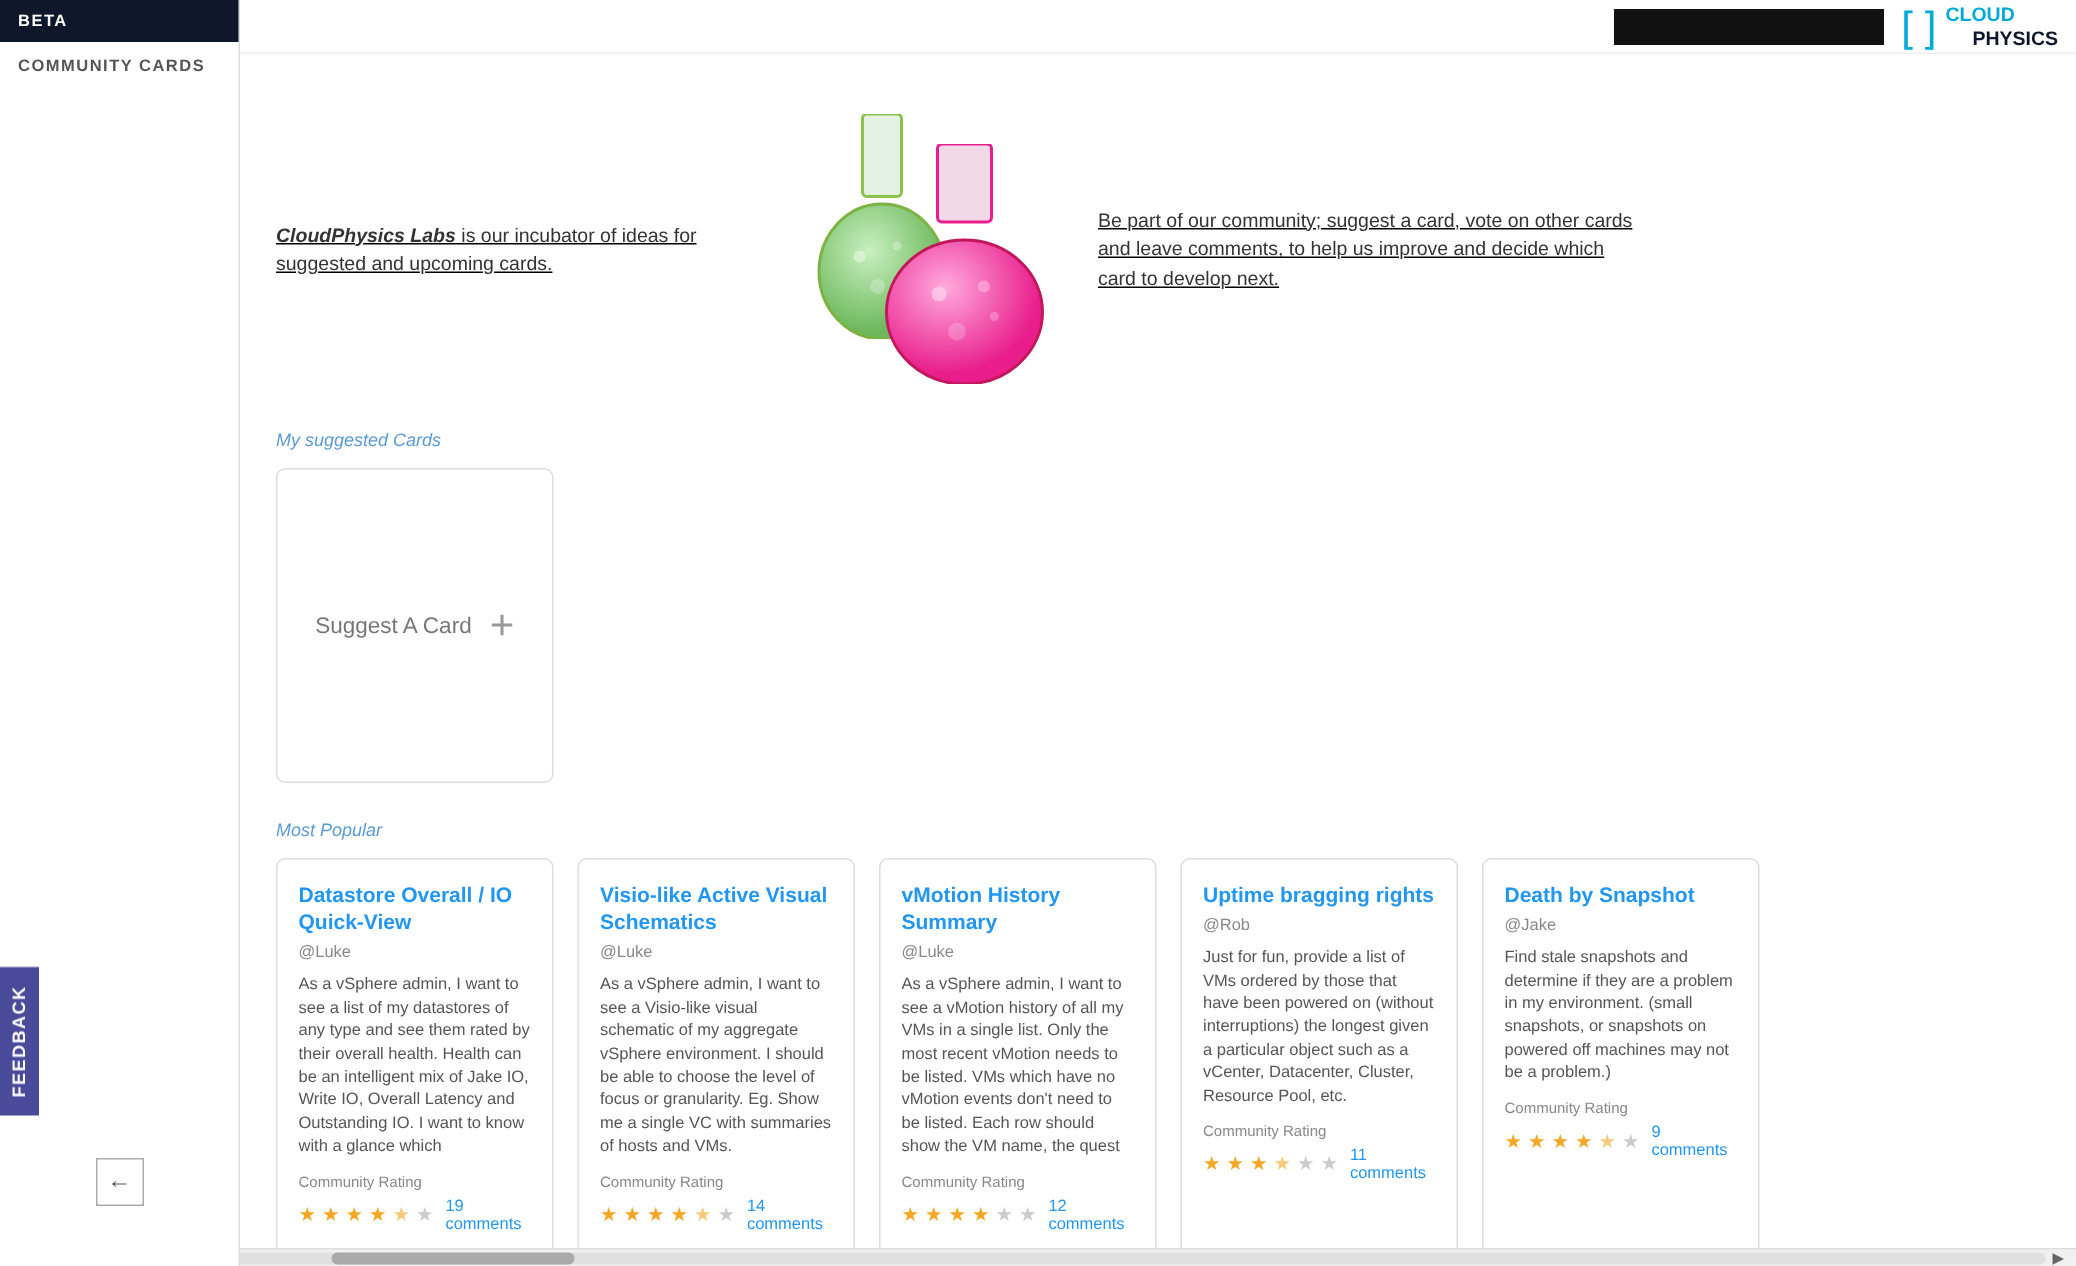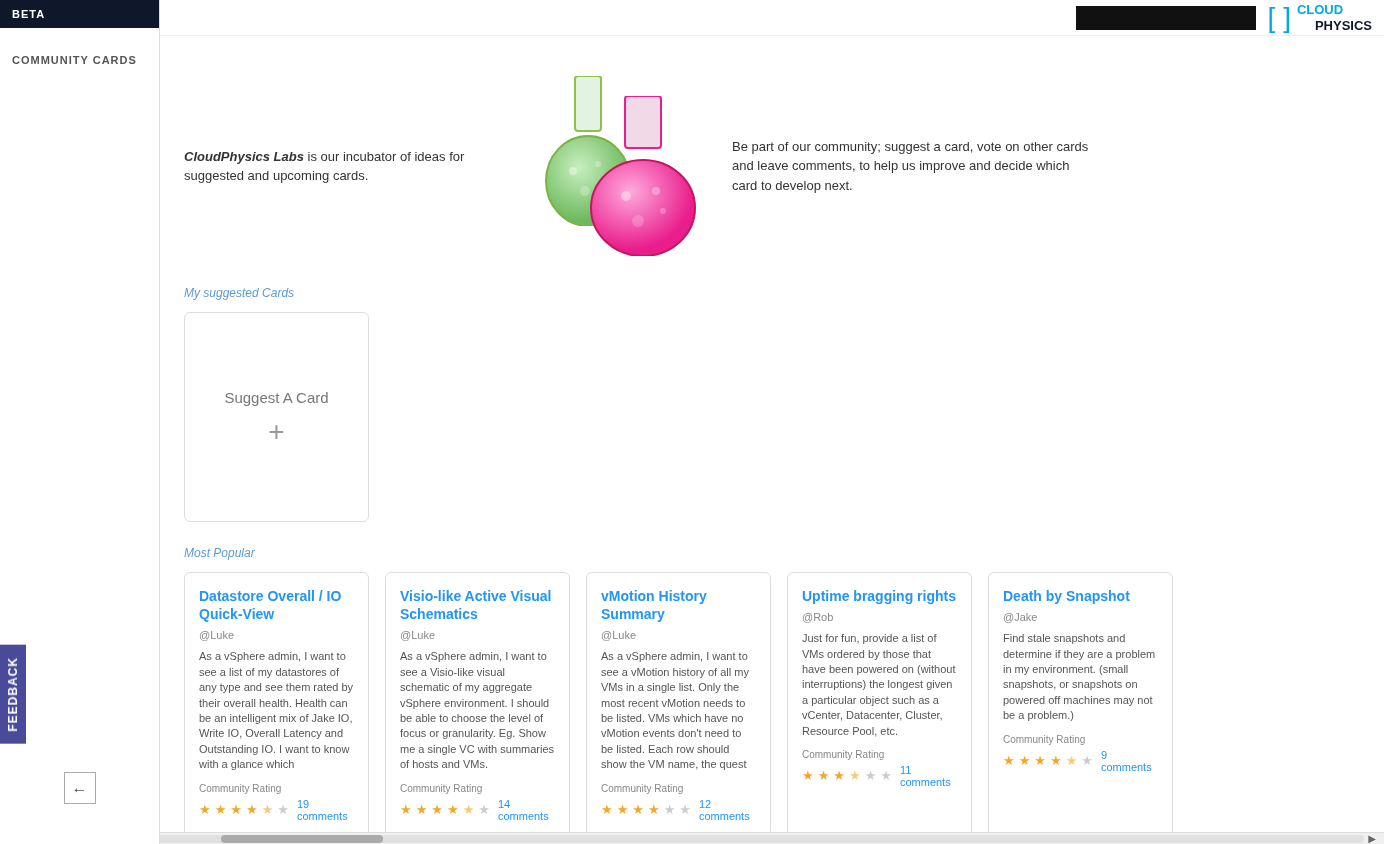--- a/index.html
+++ b/index.html
@@ -20,21 +20,21 @@
       color: #fff;
       font-size: 11px;
       font-weight: bold;
       padding: 8px 12px;
       letter-spacing: 1px;
     }
     #sidebar-title {
       color: #555;
       font-size: 11px;
       font-weight: bold;
-      padding: 26px 12px;
+      padding: 10px 12px;
       letter-spacing: 1px;
     }
     #sidebar-back-btn {
       position: absolute;
       bottom: 40px;
       left: 50%;
       transform: translateX(-50%);
       width: 32px;
       height: 32px;
       border: 1px solid #aaa;
@@ -98,20 +98,21 @@
       padding: 20px 24px 40px;
       background: #fff;
     }
 
     
     #hero {
       display: flex;
       align-items: center;
       gap: 24px;
       padding: 20px 0 30px;
+      text-decoration: underline;
     }
     #hero-text-left {
       flex: 1;
       font-size: 13px;
       color: #333;
       line-height: 1.5;
       max-width: 320px;
     }
     #hero-text-left em {
       font-style: italic;
@@ -160,21 +161,21 @@
       min-height: 200px;
       border: 1px solid #ddd;
       border-radius: 6px;
       padding: 14px;
       background: #fff;
       cursor: pointer;
     }
 
     .card-suggest {
       display: flex;
-      flex-direction: column;
+      flex-direction: row;
       align-items: center;
       justify-content: center;
       min-height: 180px;
       color: #777;
       font-size: 15px;
       text-align: center;
       gap: 12px;
     }
     .card-suggest .plus {
       font-size: 28px;

